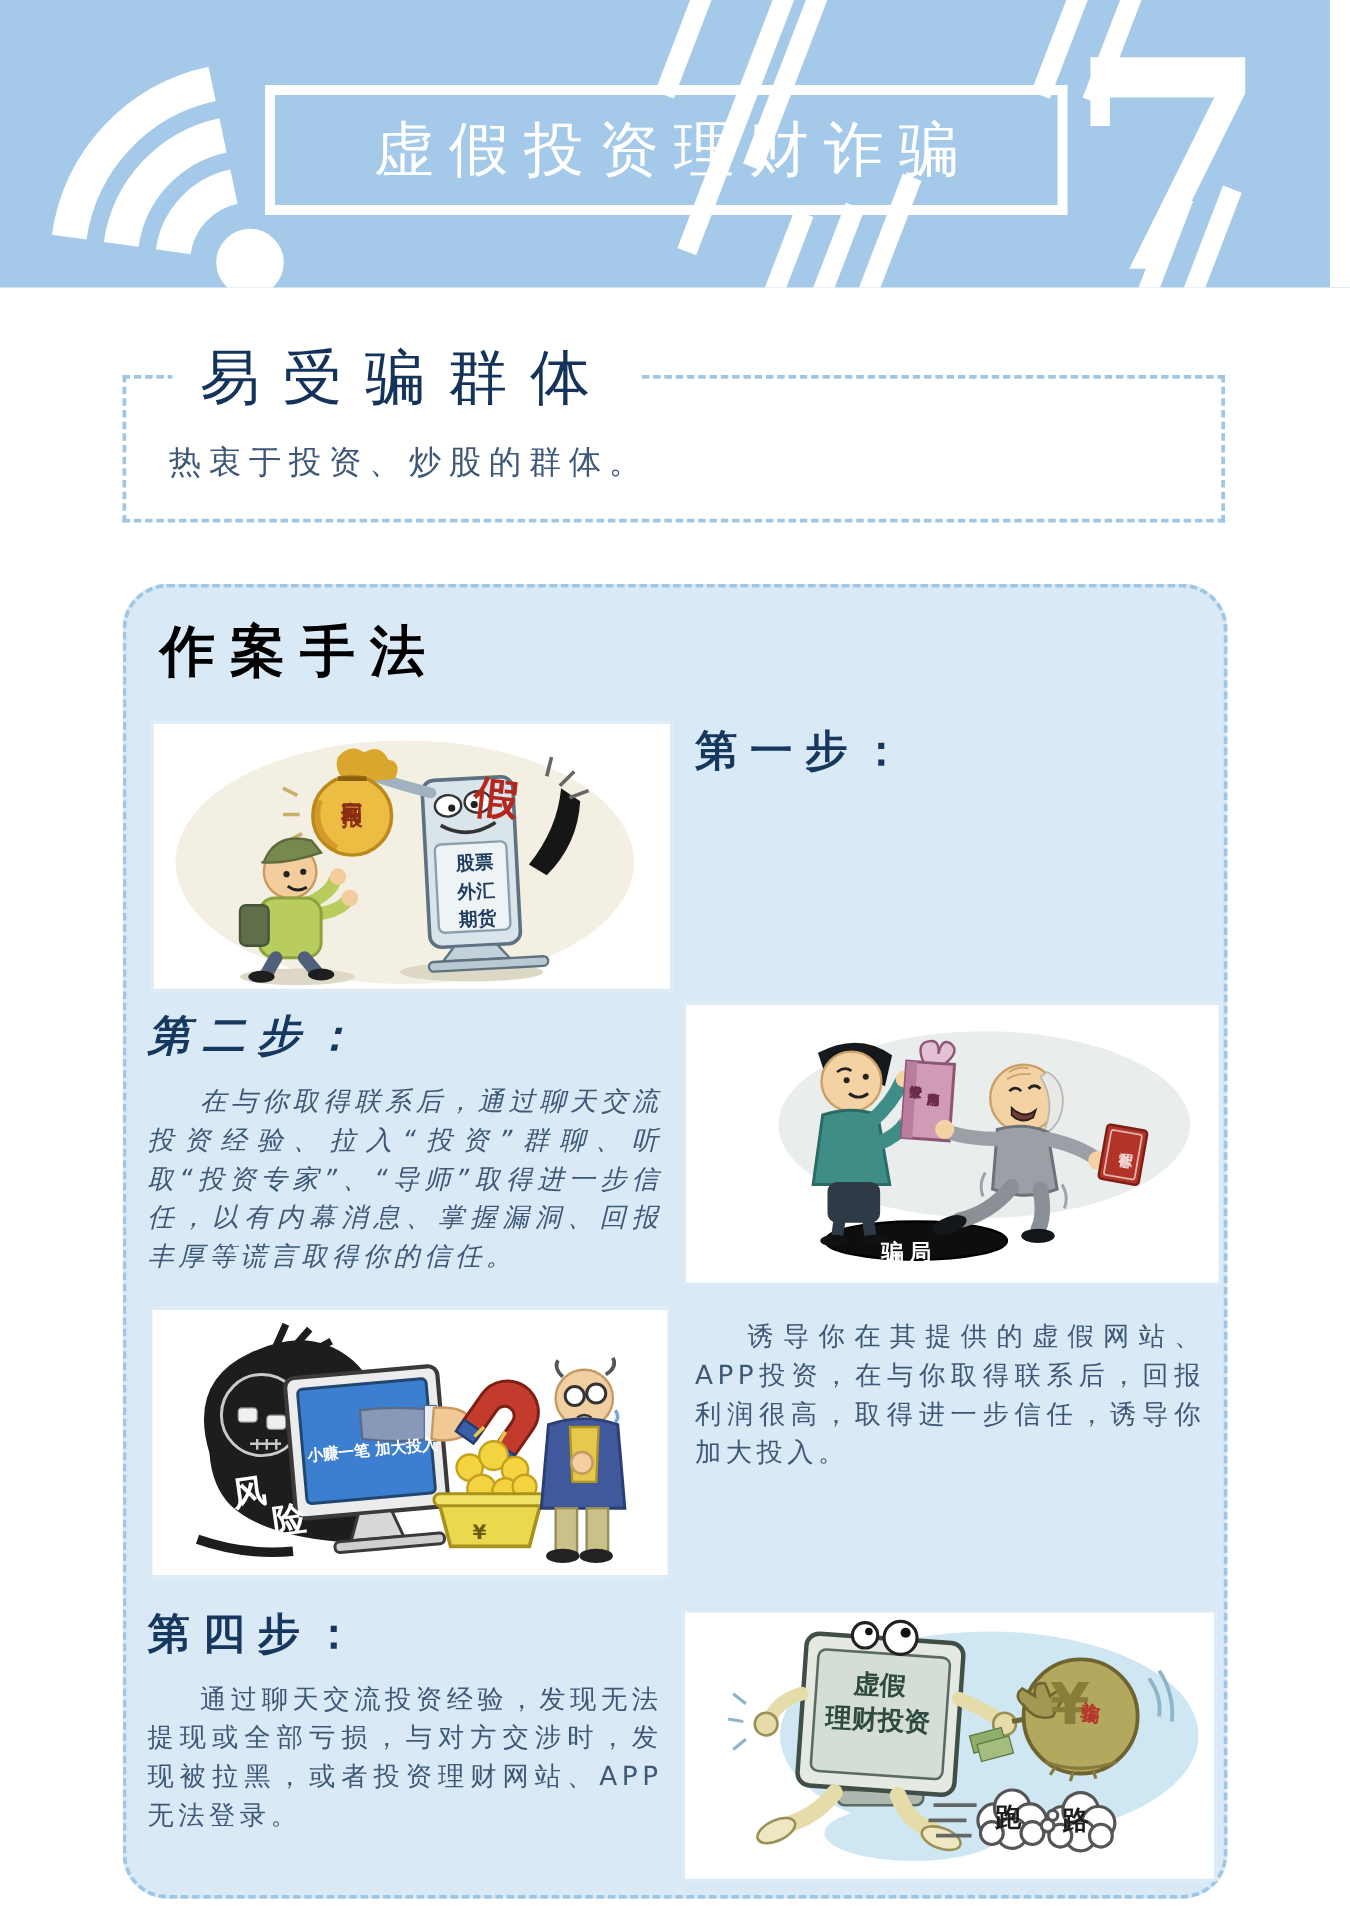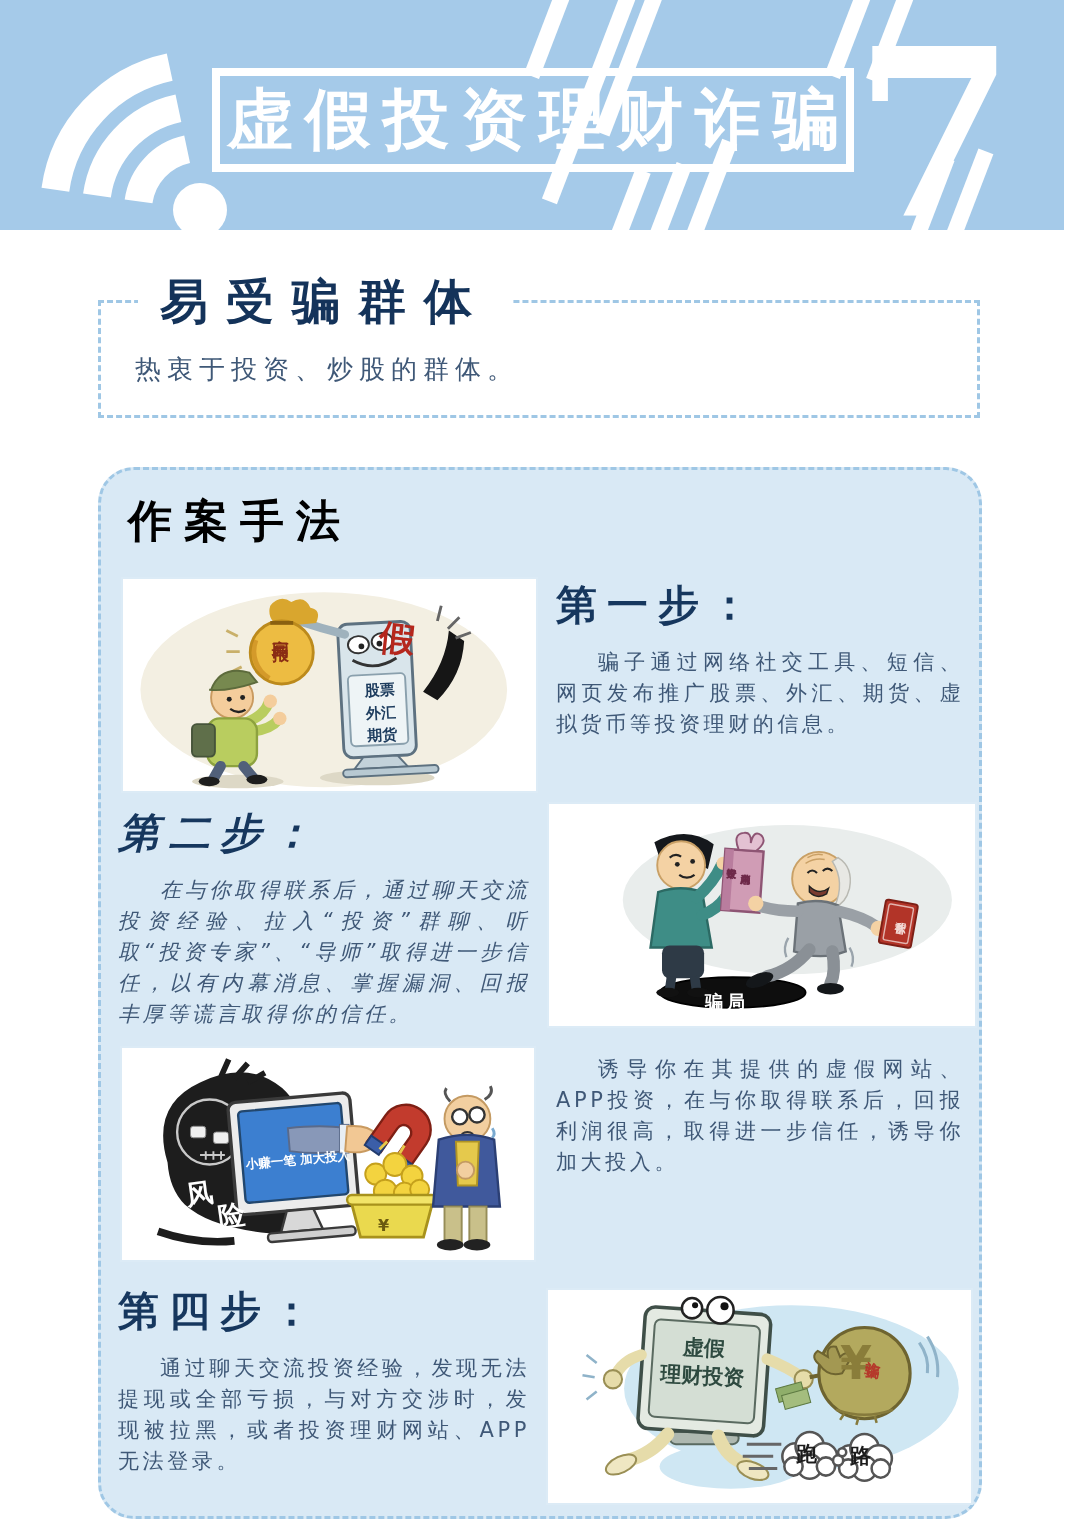--- a/index.html
+++ b/index.html
@@ -6,39 +6,39 @@
   .page{position:relative;width:1080px;height:1533px;background:#fff;overflow:hidden;
         font-family:"DejaVu Sans","Liberation Sans",sans-serif;}
 
   
   .band{position:absolute;left:0;top:0;width:1080px;height:230px;background:#a5cae9;overflow:hidden;}
   .stripe{position:absolute;width:16px;background:#fff;transform:rotate(21deg);}
   .band-right-strip{position:absolute;right:0;top:0;width:16px;height:230px;background:#fff;}
   .wifi{position:absolute;left:30px;top:36px;}
   .title-box{position:absolute;left:212px;top:68px;width:642px;height:104px;border:8px solid #fff;
              box-sizing:border-box;display:flex;align-items:center;justify-content:center;}
-  .title-box span{font-size:66px;font-weight:bold;color:#fff;letter-spacing:12px;text-indent:12px;white-space:nowrap;}
+  .title-box span{font-size:48px;font-weight:normal;color:#fff;letter-spacing:12px;text-indent:12px;white-space:nowrap;}
   .seven{position:absolute;left:854px;top:18px;font-family:"DejaVu Serif","Liberation Serif",serif;
          font-weight:bold;font-size:232px;line-height:1;color:#fff;}
 
   
   .victims-box{position:absolute;left:98px;top:300px;width:882px;height:118px;background:#fff;
                border:3px dashed #9fc7e5;box-sizing:border-box;z-index:1;}
   .victims-heading{position:absolute;left:138px;top:270px;z-index:2;background:#fff;padding:0 22px;
-                   font-size:48px;font-weight:bold;color:#14335a;letter-spacing:18px;}
+                   font-size:48px;font-weight:normal;color:#14335a;letter-spacing:18px;}
   .victims-body{position:absolute;left:135px;top:352px;z-index:2;font-size:26px;color:#3f5877;letter-spacing:6px;}
 
   
   .methods-box{position:absolute;left:98px;top:467px;width:884px;height:1052px;background:#d9e9f5;
                border:3px dashed #9fc7e5;border-radius:36px;box-sizing:border-box;z-index:1;}
   .methods-heading{position:absolute;left:128px;top:492px;z-index:2;font-size:44px;font-weight:bold;
                    color:#000000;letter-spacing:12px;}
 
   .step{position:absolute;z-index:2;}
-  .step h3{margin:0 0 14px 0;font-size:41px;font-weight:bold;color:#16375e;letter-spacing:10px;}
+  .step h3{margin:0 0 14px 0;font-size:34px;font-weight:bold;color:#16375e;letter-spacing:10px;}
   .step p{margin:0;font-size:21px;line-height:31px;letter-spacing:3.6px;color:#3f5877;
           text-align:justify;text-indent:2em;}
   .step1{left:556px;top:578px;width:408px;}
   .step2{left:118px;top:806px;width:412px;font-style:italic;}
   .step3{left:556px;top:1054px;width:408px;}
   .step4{left:118px;top:1284px;width:412px;}
 
   .card{position:absolute;background:#fff;border:2px solid #dcebf6;box-sizing:border-box;overflow:hidden;z-index:2;}
   .cardA{left:121px;top:577px;width:417px;height:216px;}
   .cardB{left:547px;top:802px;width:430px;height:226px;}
@@ -108,21 +108,20 @@
 
   <div class="victims-box"></div>
   <div class="victims-heading">易受骗群体</div>
   <div class="victims-body">热衷于投资、炒股的群体。</div>
 
   <div class="methods-box"></div>
   <div class="methods-heading">作案手法</div>
 
   <div class="step step1">
     <h3>第一步：</h3>
-    <p>骗子通过网络社交工具、短信、网页发布推广股票、外汇、期货、虚拟货币等投资理财的信息。</p>
   </div>
 
   <div class="step step2">
     <h3>第二步：</h3>
     <p>在与你取得联系后，通过聊天交流投资经验、拉入“投资”群聊、听取“投资专家”、“导师”取得进一步信任，以有内幕消息、掌握漏洞、回报丰厚等谎言取得你的信任。</p>
   </div>
 
   <div class="step step3">
     <p>诱导你在其提供的虚假网站、APP投资，在与你取得联系后，回报利润很高，取得进一步信任，诱导你加大投入。</p>
   </div>

